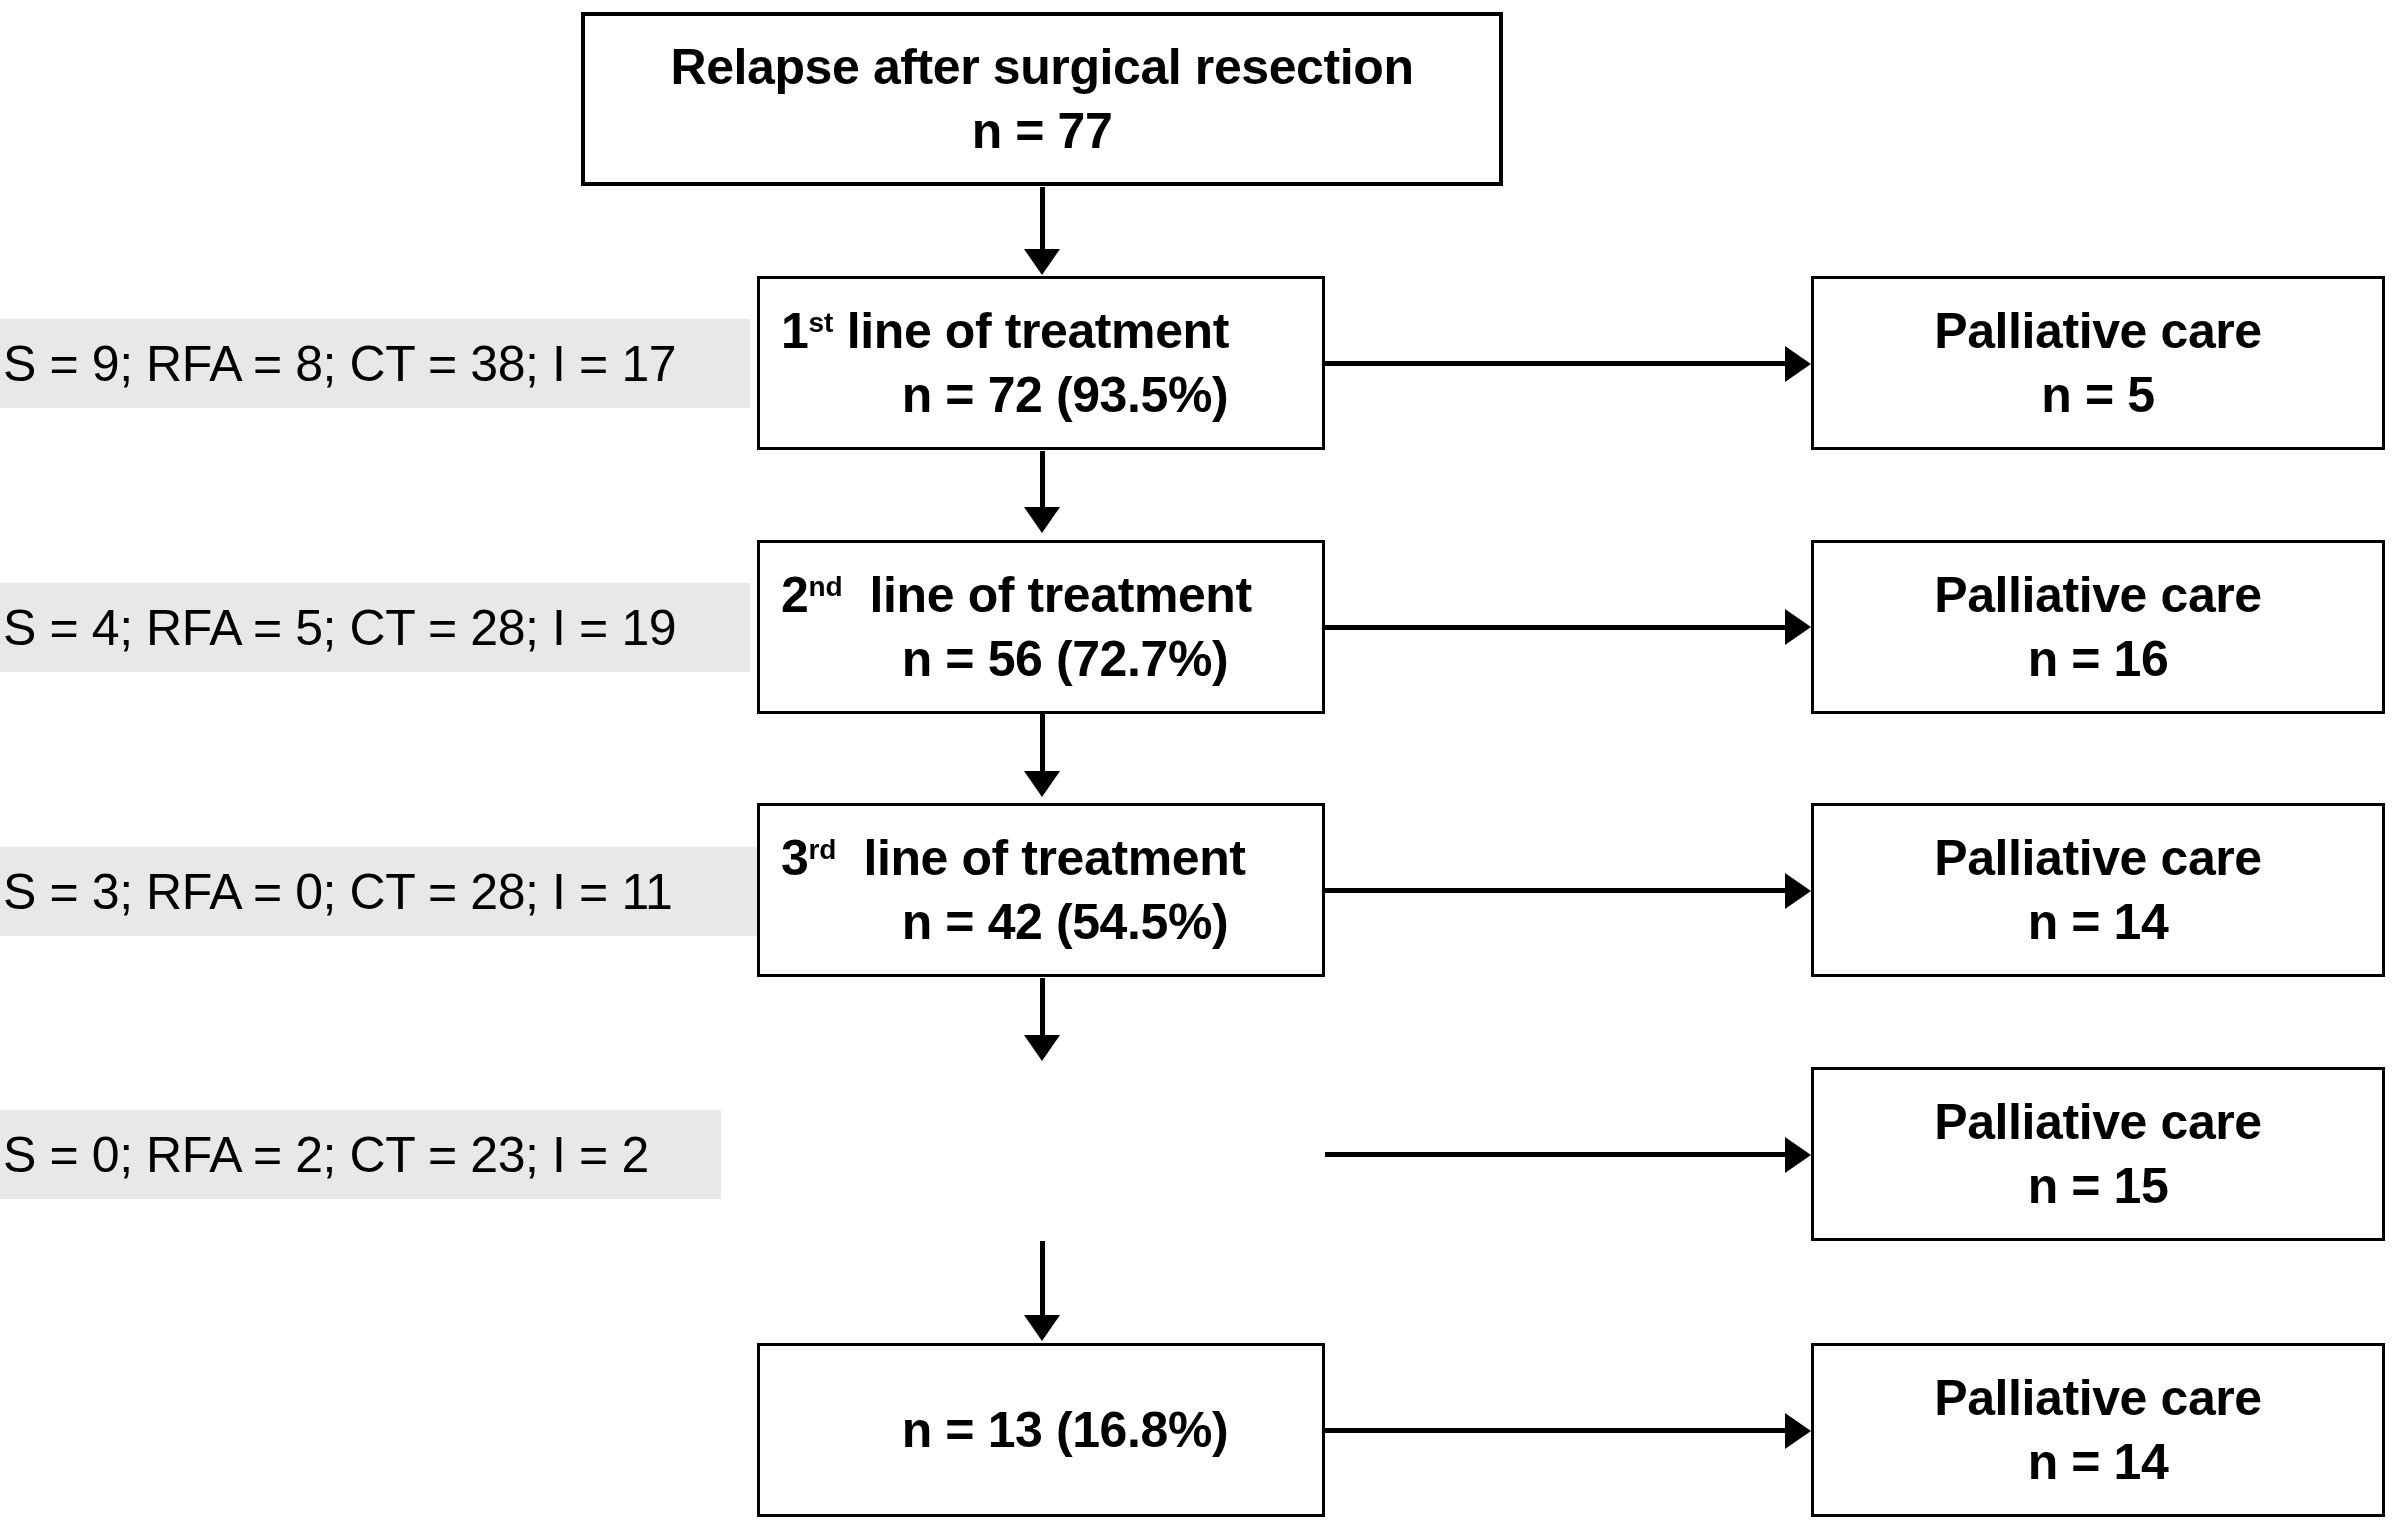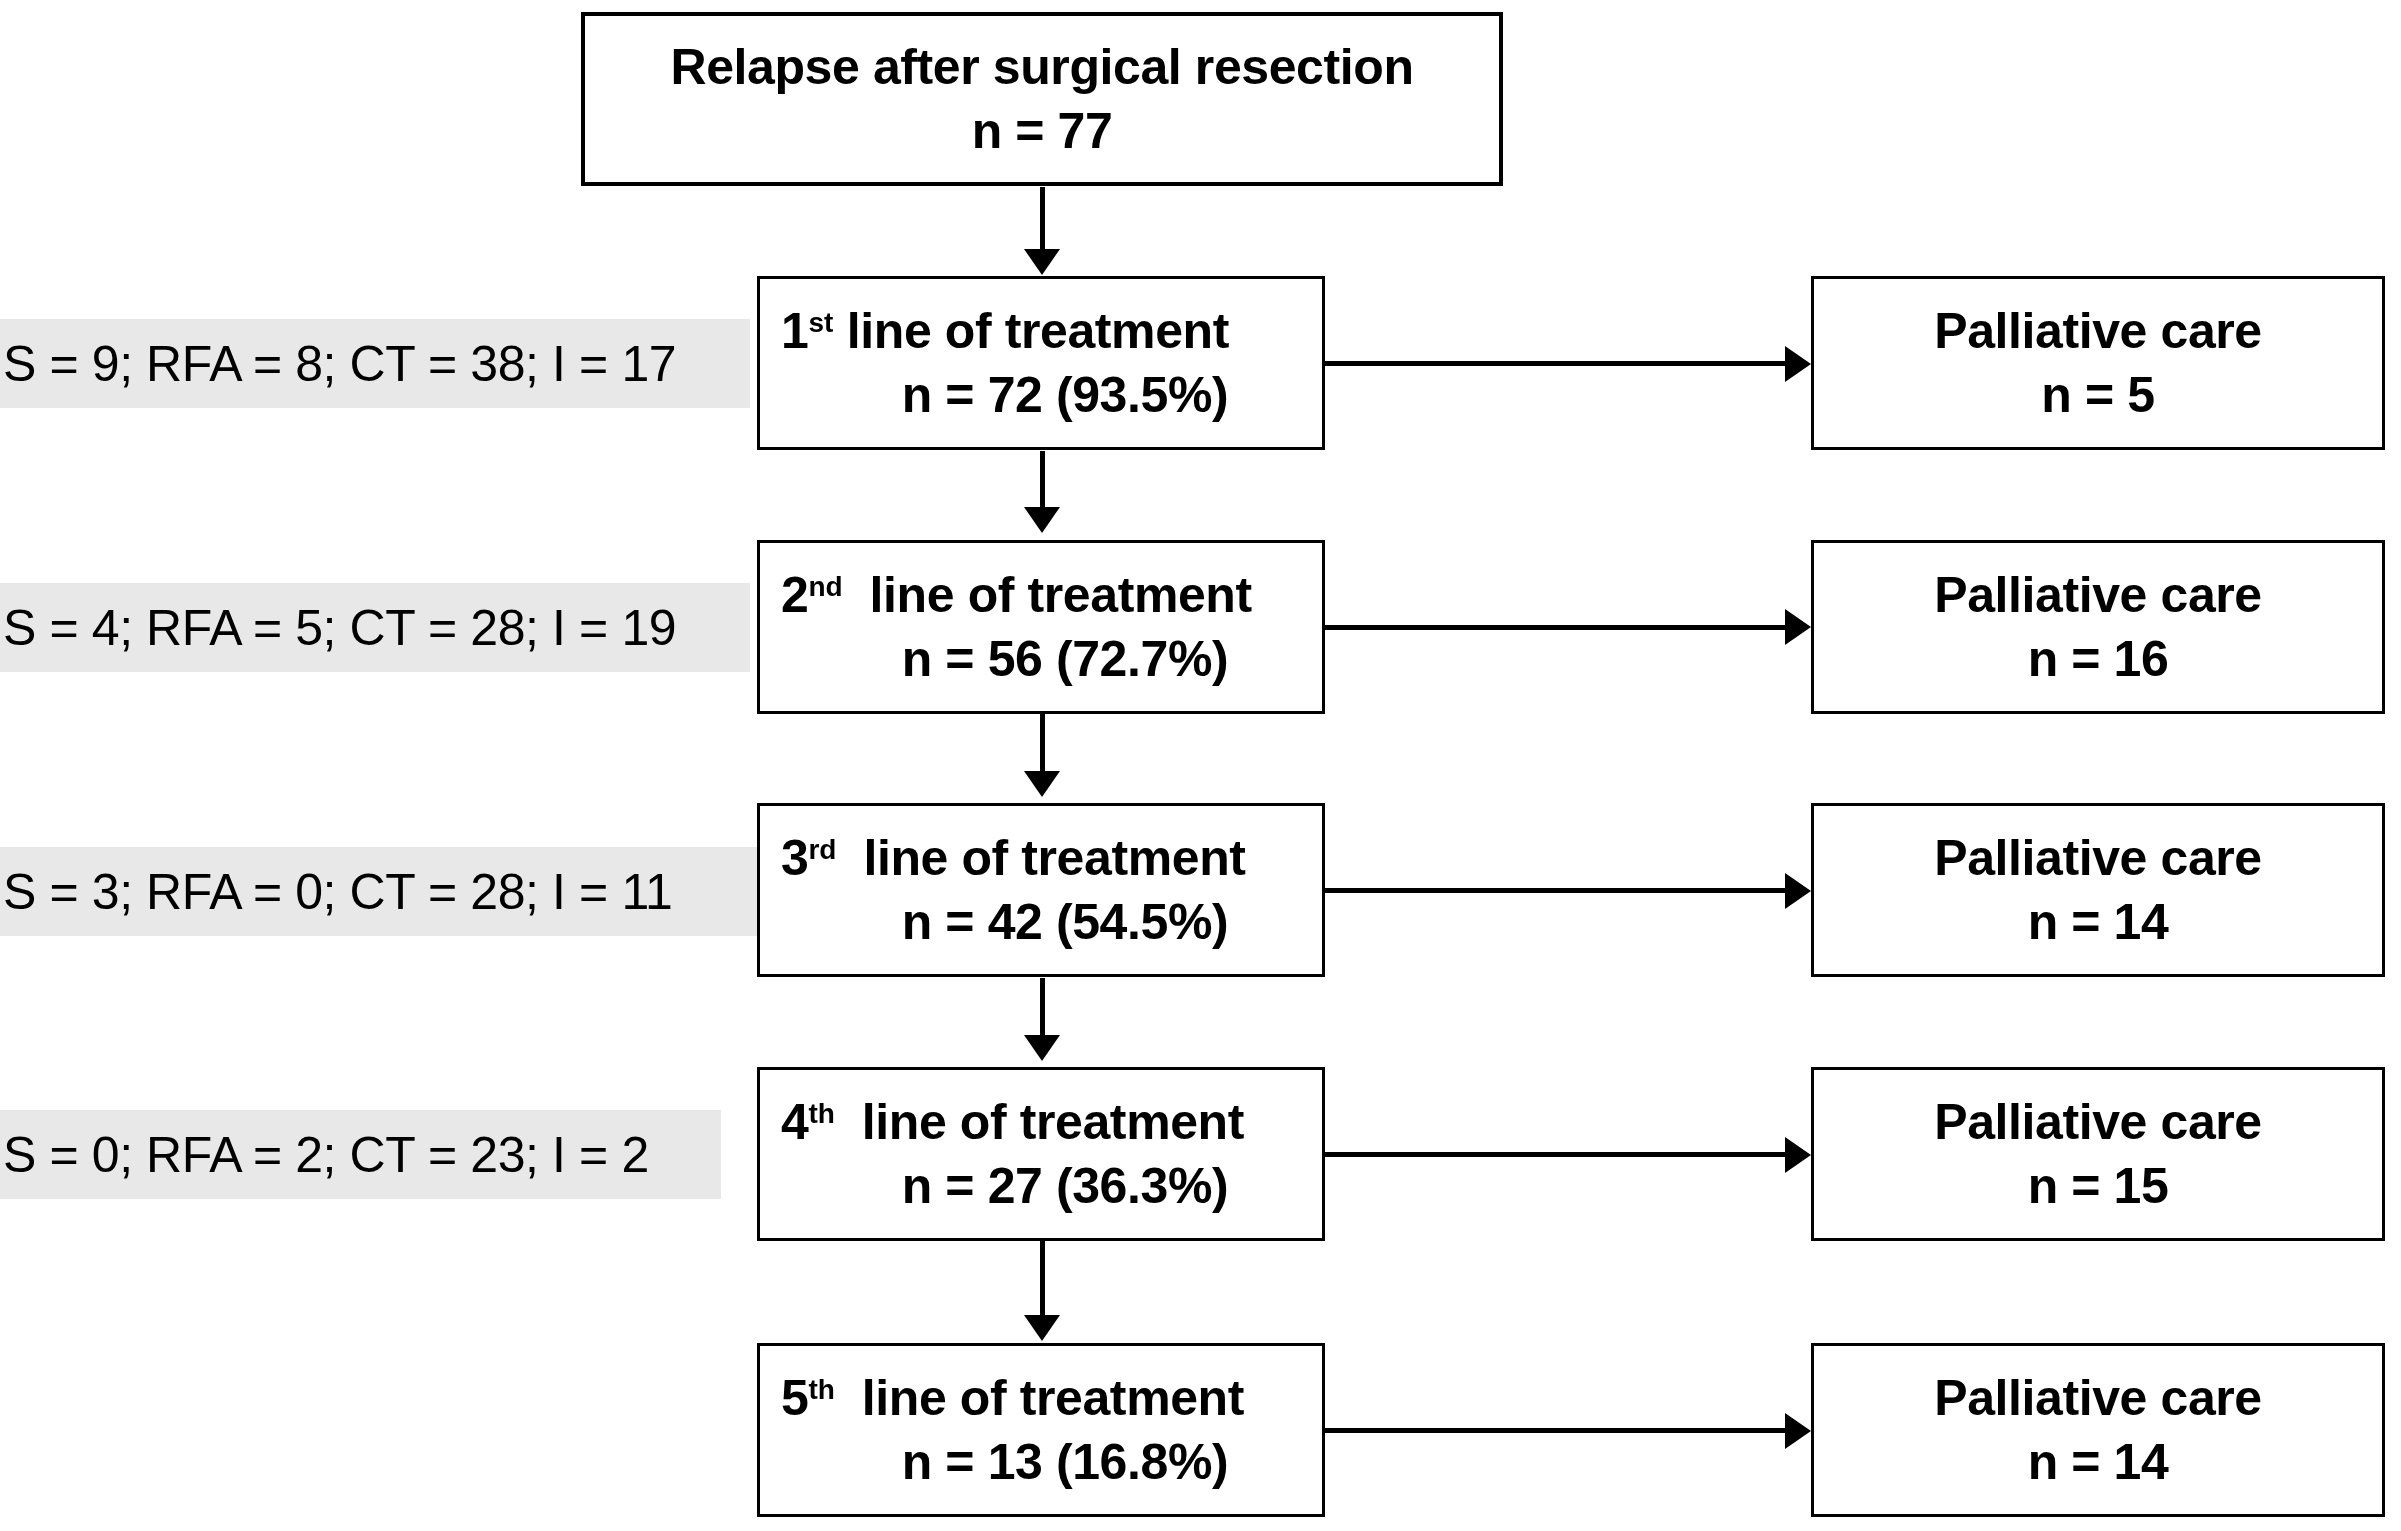--- a/index.html
+++ b/index.html
@@ -190,38 +190,33 @@
     <span class="line2">n = 14</span>
   </div>
 
   <div class="v-line" style="left:1040px; top:978px; height:59px;"></div>
   <div class="v-arrowhead" style="left:1024px; top:1035px;"></div>
 
   <div class="side-label" style="top:1110px; width:721px;">
     <span>S = 0; RFA = 2; CT = 23; I = 2</span>
   </div>
 
-  <div class="box treatment-box" style="top:1067px;">
-    <span class="line1"><span>4</span><sup>th</sup><span>  line of treatment</span></span>
-    <span class="line2">n = 27 (36.3%)</span>
-  </div>
 
   <div class="h-line" style="left:1325px; top:1152px; width:462px;"></div>
   <div class="h-arrowhead" style="left:1785px; top:1137px;"></div>
 
   <div class="box palliative-box" style="top:1067px;">
     <span class="line1">Palliative care</span>
     <span class="line2">n = 15</span>
   </div>
 
   <div class="v-line" style="left:1040px; top:1241px; height:76px;"></div>
   <div class="v-arrowhead" style="left:1024px; top:1315px;"></div>
 
   <div class="box treatment-box" style="top:1343px;">
-    <span class="line1"><span>5</span><sup>th</sup><span>  line of treatment</span></span>
     <span class="line2">n = 13 (16.8%)</span>
   </div>
 
   <div class="h-line" style="left:1325px; top:1428px; width:462px;"></div>
   <div class="h-arrowhead" style="left:1785px; top:1413px;"></div>
 
   <div class="box palliative-box" style="top:1343px;">
     <span class="line1">Palliative care</span>
     <span class="line2">n = 14</span>
   </div>

